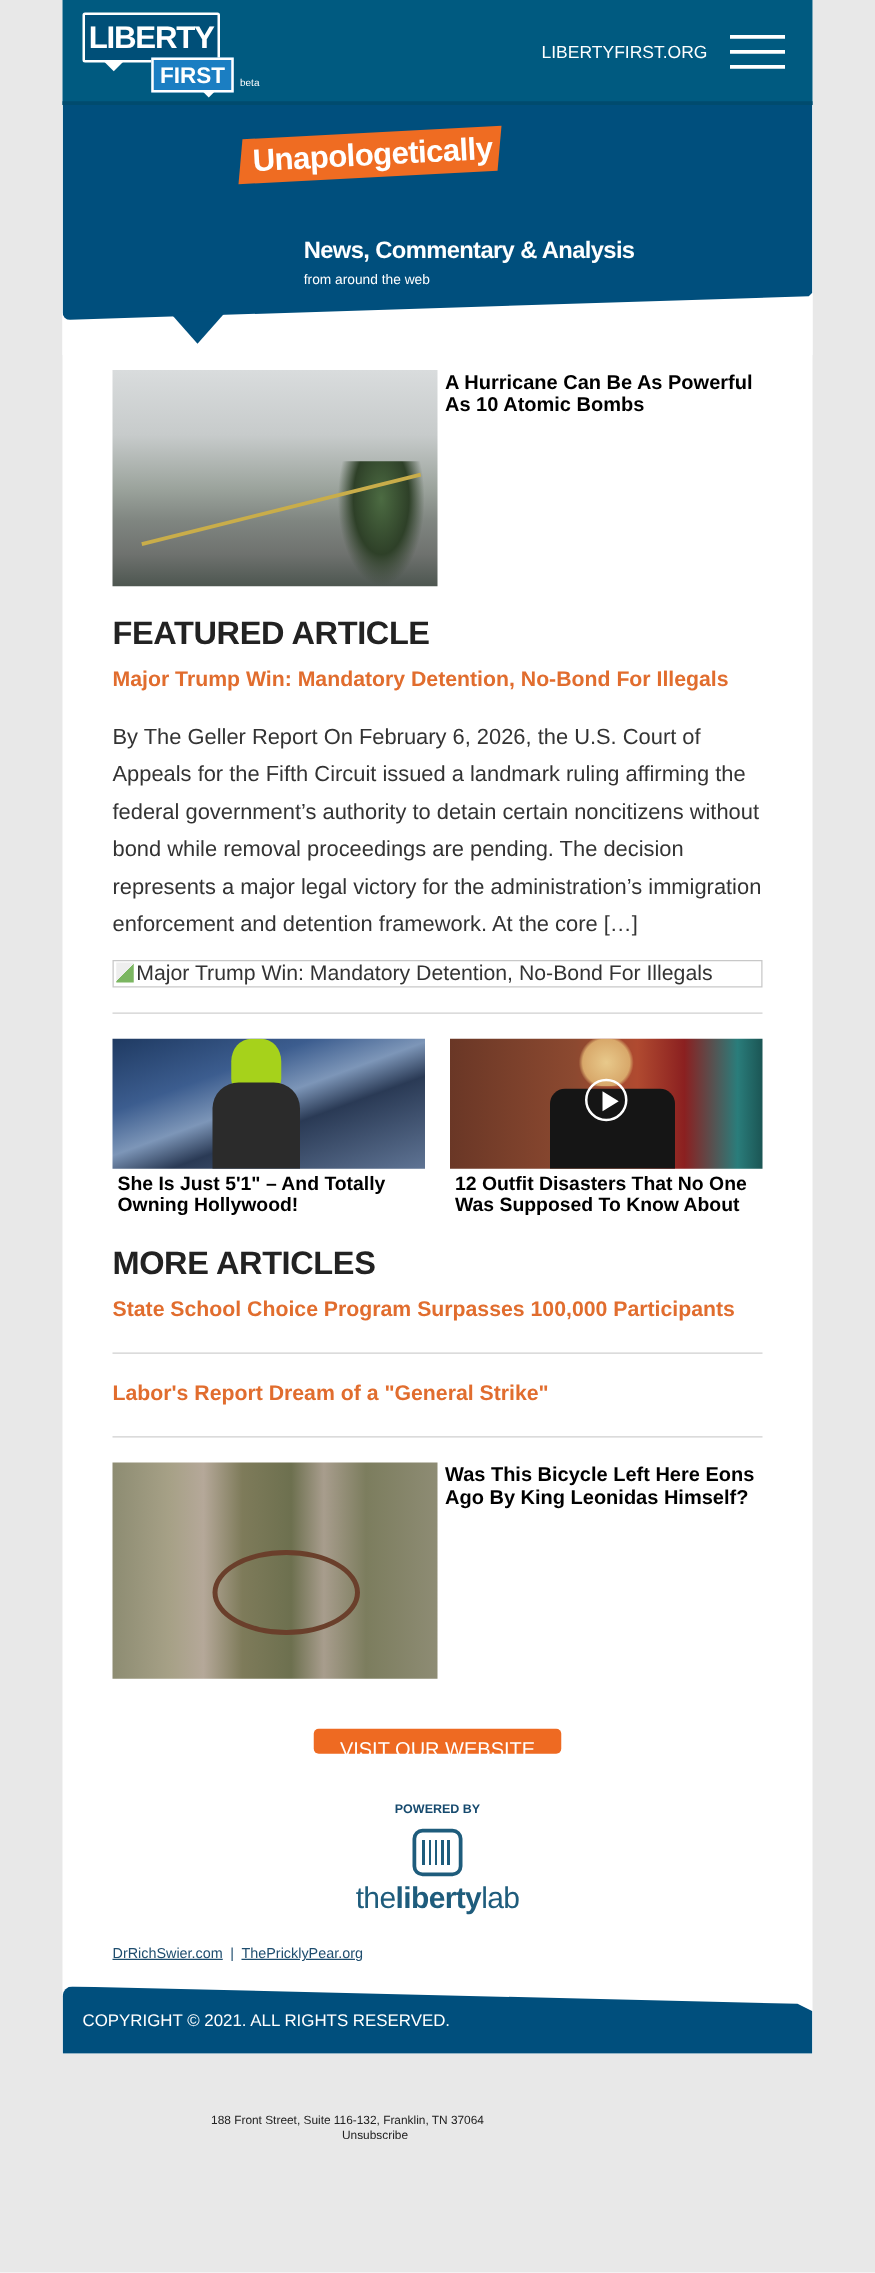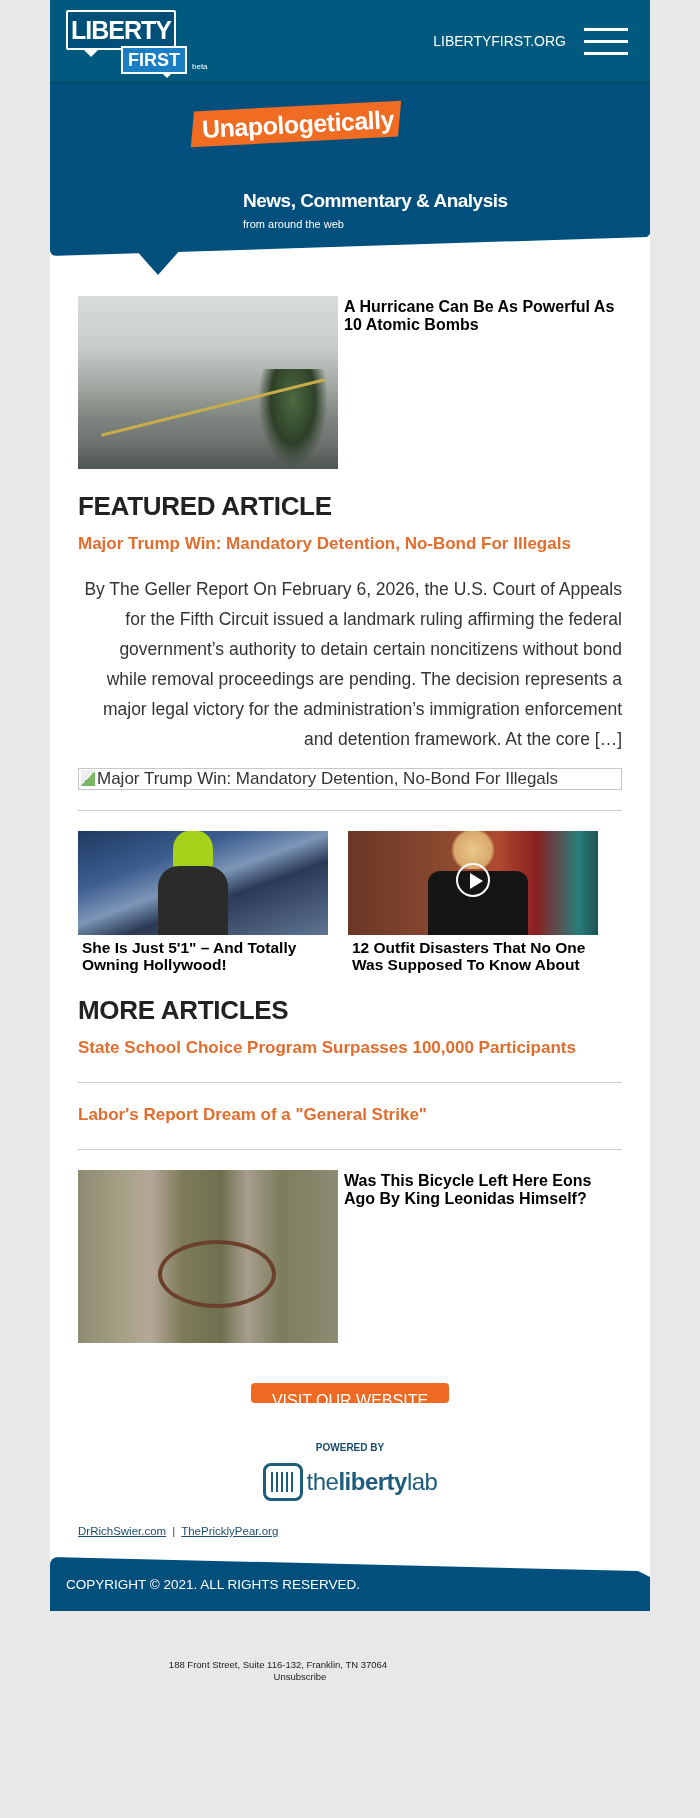--- a/index.html
+++ b/index.html
@@ -23,36 +23,36 @@
   .hero-wrap { position: relative; height: 200px; background: #fff; }
   .hero { position: absolute; left: 0; right: 0; top: 0; height: 172px; background: #004f7d;
           clip-path: polygon(0 0, 100% 0, 100% 150px, 99.5% 153px, 0 172px); border-radius: 0 0 6px 6px; }
   .hero-tail { position: absolute; left: 85px; top: 165px; width: 0; height: 0; border-left: 23px solid transparent; border-right: 23px solid transparent; border-top: 26px solid #004f7d; }
   .banner-orange { position: absolute; left: 143px; top: 22px; width: 206px; height: 36px; background: #ef6c22; transform: skewX(-8deg) rotate(-3deg); }
   .txt-unapolog { position: absolute; left: 152px; top: 26px; color: #fff; font-weight: bold; font-size: 25px; transform: rotate(-3deg); letter-spacing: -0.5px; }
   .txt-conservative { position: absolute; left: 108px; top: 38px; color: #fff; font-weight: bold; font-size: 70px; letter-spacing: -4px; line-height: 1; }
   .txt-news { position: absolute; left: 193px; top: 106px; color: #fff; font-weight: bold; font-size: 19px; letter-spacing: -0.5px; }
   .txt-from { position: absolute; left: 193px; top: 134px; color: #fff; font-size: 11px; }
 
-  .content { padding: 0 28px; }
+  .content { padding: 0 40px; }
 
   .promo { display: flex; gap: 6px; margin-top: 12px; }
   .promo-img { width: 260px; height: 173px; flex: none; }
   .promo-title { font-weight: bold; font-size: 16px; line-height: 18px; color: #000; padding-top: 2px; }
 
   .img-hurricane { background: linear-gradient(180deg, #d9dcdd 0%, #c7cbcb 30%, #9ba39c 55%, #7f8580 70%, #6f726f 85%, #4d5650 100%); position: relative; overflow: hidden; }
   .img-hurricane::before { content: ""; position: absolute; right: 10px; bottom: 0; width: 70px; height: 100px; background: radial-gradient(ellipse at 50% 30%, #4c6b42 0%, #2e4028 45%, transparent 70%); }
   .img-hurricane::after { content: ""; position: absolute; left: 20px; top: 110px; width: 230px; height: 3px; background: #c9ad4a; transform: rotate(-14deg); }
 
   .img-bicycle { background: linear-gradient(90deg, #8d8c72 0%, #a7a187 18%, #b5a899 28%, #7e7b5a 40%, #6d704f 55%, #a89d8d 65%, #7c7d5e 78%, #8e8c74 100%); position: relative; overflow: hidden; }
   .img-bicycle::after { content: ""; position: absolute; left: 80px; top: 70px; width: 110px; height: 60px; border: 4px solid #6a3f2b; border-radius: 50%; }
 
   h2.section { font-size: 26px; font-weight: bold; color: #222; margin-top: 22px; letter-spacing: -0.3px; }
   .feat-link { display: block; color: #e16d2e; font-weight: bold; font-size: 17px; text-decoration: none; margin-top: 12px; }
-  .feat-body { font-size: 17.5px; line-height: 30px; color: #333; margin-top: 20px; text-align: right; }
+  .feat-body { font-size: 17.5px; line-height: 30px; color: #333; margin-top: 20px; }
   .broken-img { border: 1px solid #c8c8c8; margin-top: 14px; height: 22px; font-size: 17px; line-height: 20px; color: #333; padding-left: 2px; white-space: nowrap; overflow: hidden; }
   .broken-img::before { content: ""; display: inline-block; width: 14px; height: 16px; background: linear-gradient(135deg, #eee 50%, #7bb661 50%); margin-right: 2px; vertical-align: -2px; }
 
   .divider { height: 1px; background: #cfcfcf; margin: 20px 0 0; }
 
   .grid2 { display: flex; gap: 20px; margin-top: 20px; }
   .card { width: 250px; }
   .card-img { width: 250px; height: 104px; position: relative; overflow: hidden; }
   .card-title { font-weight: bold; font-size: 15.5px; line-height: 17px; color: #000; padding: 4px 4px 0; }
   .img-concert { background: linear-gradient(160deg, #1f3a62 0%, #3c5d8f 30%, #7d96b8 48%, #2a3a55 62%, #5f7494 100%); }
@@ -65,21 +65,21 @@
   .play-icon::after { content: ""; position: absolute; left: 12px; top: 8px; border-left: 13px solid #fff; border-top: 8px solid transparent; border-bottom: 8px solid transparent; }
 
   .more-title { margin-top: 78px; }
   .more-link { display: block; color: #e16d2e; font-weight: bold; font-size: 17px; text-decoration: none; margin-top: 12px; }
   .more-divider { height: 1px; background: #cfcfcf; margin-top: 24px; }
   .more-second { margin-top: 22px; }
 
   .cta-wrap { text-align: center; margin-top: 40px; }
   .cta { display: inline-block; background: #ee6a22; color: #fff; font-size: 16px; padding: 0; width: 198px; height: 20px; line-height: 36px; border-radius: 4px; text-decoration: none; }
   .powered { text-align: center; font-size: 10px; font-weight: bold; color: #164a6e; margin-top: 32px; }
-  .tll-logo { display: flex; justify-content: center; align-items: center; margin-top: 10px; gap: 4px; }
+  .tll-logo { display: flex; justify-content: center; align-items: center; margin-top: 10px; gap: 4px; flex-direction: column; }
   .tll-icon { width: 40px; height: 38px; border: 3px solid #1e5c7c; border-radius: 8px; position: relative; background: repeating-linear-gradient(90deg, #1e5c7c 0 2px, transparent 2px 5px); background-clip: content-box; padding: 6px 4px; }
   .tll-text { font-size: 24px; color: #1e5c7c; letter-spacing: -0.5px; }
   .tll-text b { font-weight: bold; }
   .footer-links { text-align: left; margin-top: 24px; font-size: 11.5px; color: #1e4d6e; }
   .footer-links a { color: #1e4d6e; text-decoration: underline; }
   .footer-links .sep { margin: 0 6px; }
 
   .copyright-wrap { position: relative; height: 54px; margin-top: 20px; }
   .copyright { position: absolute; left: 0; right: 0; top: 0; bottom: 0; background: #004f7d; clip-path: polygon(0 0, 98% 14px, 100% 20px, 100% 100%, 0 100%); border-radius: 8px 0 0 0; }
   .copyright-text { position: absolute; left: 16px; top: 20px; color: #fff; font-size: 13.5px; }

